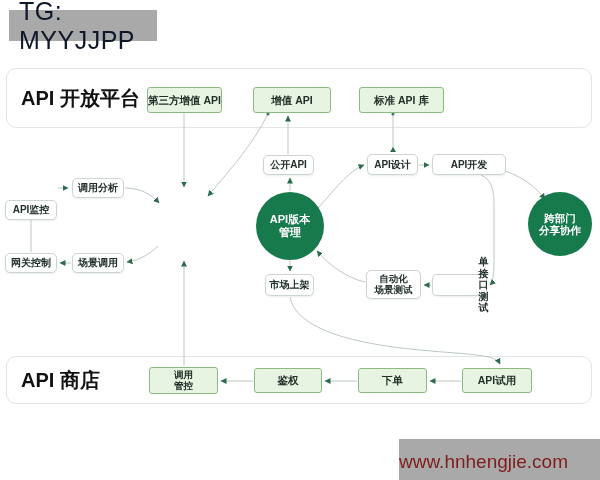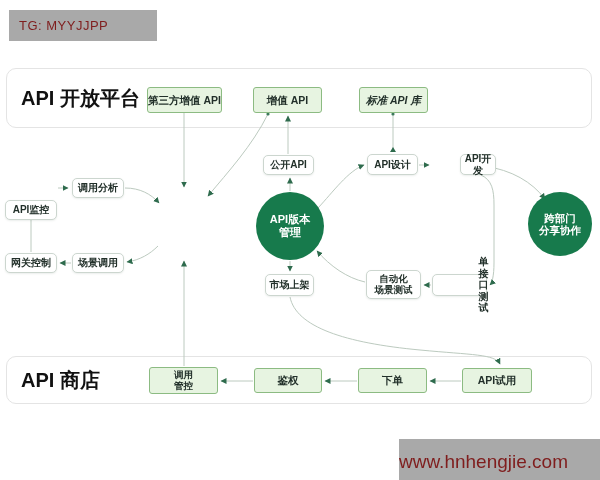--- a/index.html
+++ b/index.html
@@ -1,20 +1,20 @@
 <!DOCTYPE html>
 <html><head>
 <meta charset="utf-8">
 <style>
   html,body{margin:0;padding:0;}
   body{font-family:"Liberation Sans","DejaVu Sans",sans-serif;background:#fff;}
   .canvas{position:relative;width:600px;height:480px;background:#ffffff;overflow:hidden;}
 
   .badge{position:absolute;left:9px;top:10px;width:148px;height:31px;background:#a9a9a9;
-    color:#7f1d1d;font-size:13px;display:flex;align-items:center;padding-left:10px;
+    color:#0f172a;font-size:25px;display:flex;align-items:center;padding-left:10px;
     box-sizing:border-box;letter-spacing:.5px;z-index:5;}
   .watermark{position:absolute;left:399px;top:439px;width:201px;height:45px;background:#a9a9a9;
     color:#7f1d1d;font-size:19px;display:flex;align-items:center;
     box-sizing:border-box;z-index:5;}
 
   .section{position:absolute;left:6px;width:586px;background:#ffffff;border:1px solid #e4e4e4;
     border-radius:10px;box-sizing:border-box;z-index:1;}
   .section-title{position:absolute;left:14px;top:50%;transform:translateY(-50%);
     font-size:20px;font-weight:bold;color:#111;white-space:nowrap;}
   #sec-open{top:68px;height:60px;}
@@ -25,35 +25,35 @@
   .node{position:absolute;display:flex;align-items:center;justify-content:center;
     text-align:center;box-sizing:border-box;z-index:3;font-weight:bold;color:#22302a;
     white-space:pre-line;line-height:1.15;}
   .g-box{background:#e7f4e1;border:1px solid #8cbb82;border-radius:3px;font-size:10.5px;}
   .w-box{background:#ffffff;border:1px solid #ccd6cf;border-radius:5px;font-size:10px;
     box-shadow:0 1px 2px rgba(60,90,70,.10);}
   .circle{background:#177a4c;border-radius:50%;color:#ffffff;font-size:11px;}
 
   
   #n-third{left:147px;top:87px;width:75px;height:26px;text-align:right;}
-  #n-value{left:253px;top:87px;width:69px;height:26px;}
-  #n-stdlib{left:359px;top:87px;width:69px;height:26px;font-style:italic;}
+  #n-value{left:253px;top:87px;width:78px;height:26px;}
+  #n-stdlib{left:359px;top:87px;width:85px;height:26px;}
   
   #n-monitor{left:5px;top:178px;width:52px;height:20px;margin-top:22px;}
   #n-analysis{left:72px;top:178px;width:52px;height:20px;}
   #n-gateway{left:5px;top:253px;width:52px;height:20px;}
   #n-scenecall{left:72px;top:253px;width:52px;height:20px;}
   
   #n-integration{left:150px;top:190px;width:68px;height:68px;font-size:11.5px;}
   #n-version{left:256px;top:192px;width:68px;height:68px;}
   #n-crossdept{left:528px;top:192px;width:64px;height:64px;font-size:10.5px;}
   
   #n-public{left:263px;top:155px;width:51px;height:20px;}
   #n-design{left:367px;top:154px;width:51px;height:21px;}
-  #n-dev{left:432px;top:154px;width:36px;height:21px;margin-left:28px;}
+  #n-dev{left:432px;top:154px;width:74px;height:21px;}
   #n-market{left:265px;top:274px;width:49px;height:22px;}
   #n-autotest{left:366px;top:270px;width:55px;height:29px;font-size:9.5px;}
   #n-singletest{left:432px;top:274px;width:55px;height:22px;padding-left:48px;}
   
   #n-callctrl{left:149px;top:367px;width:69px;height:27px;font-size:9.5px;}
   #n-auth{left:254px;top:368px;width:68px;height:25px;}
   #n-order{left:358px;top:368px;width:69px;height:25px;}
   #n-trial{left:462px;top:368px;width:70px;height:25px;}
 </style>
 </head>

